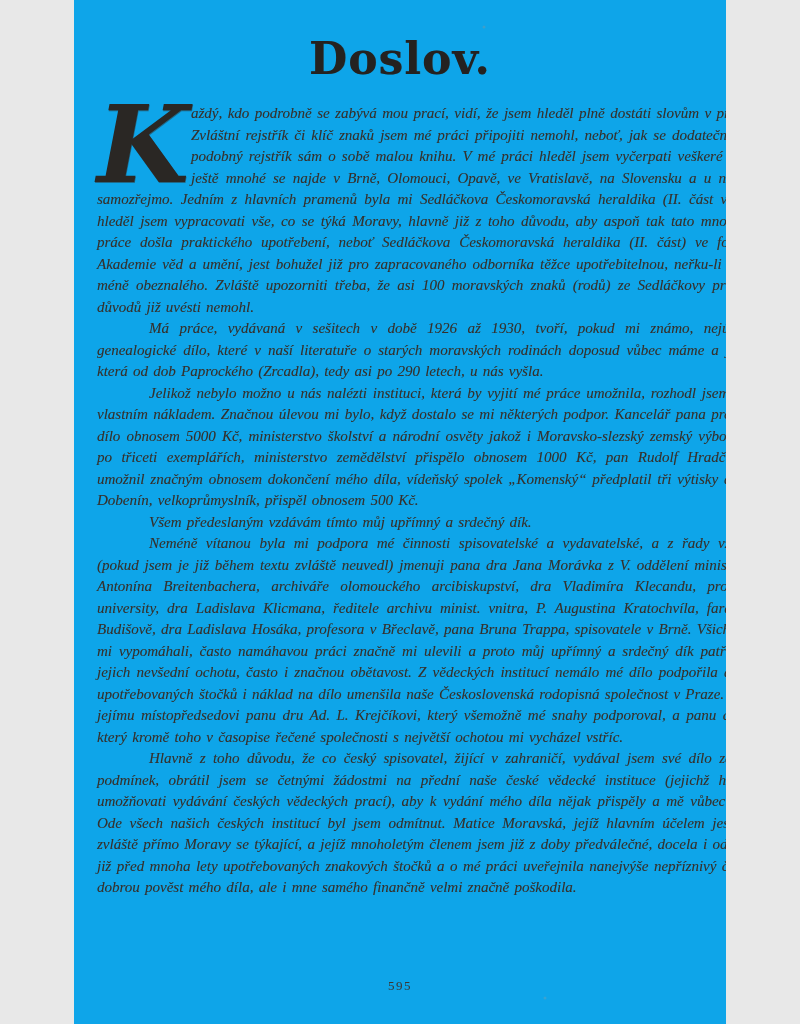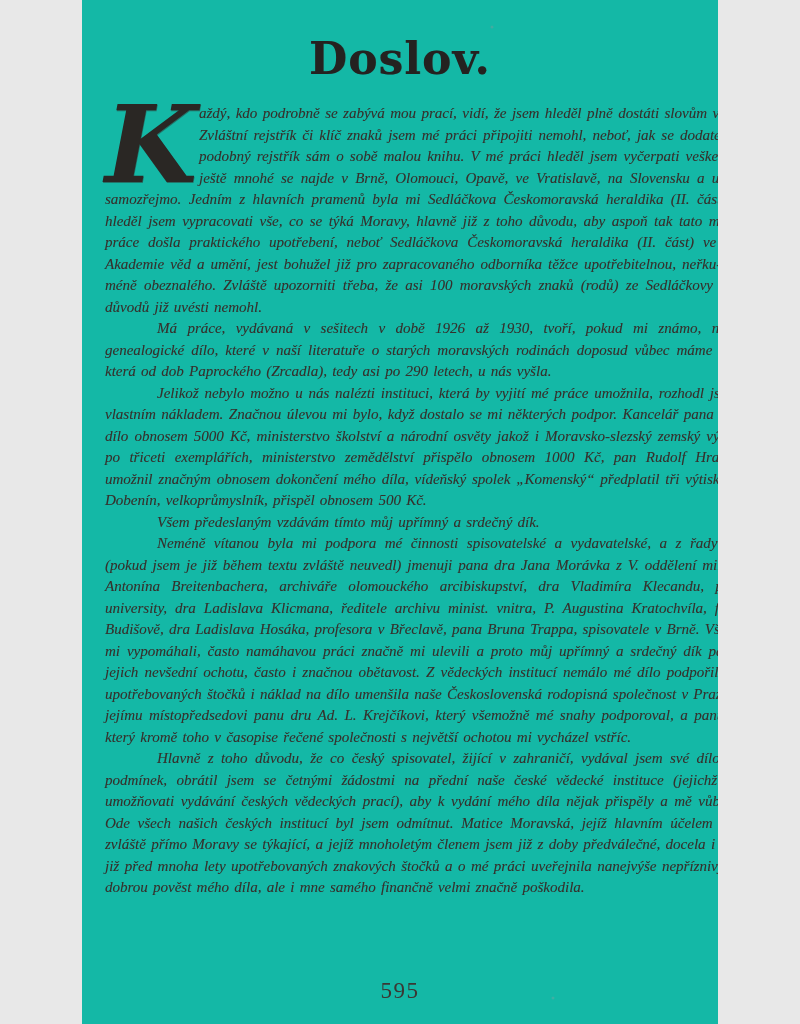--- a/index.html
+++ b/index.html
@@ -5,23 +5,24 @@
   html, body {
     margin: 0;
     padding: 0;
     background: #e8e8e8;
   }
   .page {
     position: relative;
     width: 636px;
     height: 1024px;
     margin: 0 auto;
-    background: #14b8a6;
+    background: #0ea5e9;
     overflow: hidden;
     color: #322e2b;
+    padding-left: 16px;
   }
   
   .specks {
     position: absolute;
     top: 0; left: 0;
     width: 2px; height: 2px;
     border-radius: 50%;
     background: transparent;
     box-shadow:
       700px 12px 0 1px rgba(110,110,110,0.45),
@@ -84,21 +85,21 @@
     color: #2a2724;
     text-shadow: 0.5px 0.5px 0 rgba(50,46,42,0.5);
   }
   .pagenum {
     position: absolute;
     top: 978px;
     left: 0;
     right: 0;
     text-align: center;
     font-family: "Liberation Serif", serif;
-    font-size: 23px;
+    font-size: 13px;
     letter-spacing: 1.5px;
     color: #3b3733;
   }
 </style>
 </head>
 <body>
 
 <div class="page">
   <div class="specks"></div>
 

